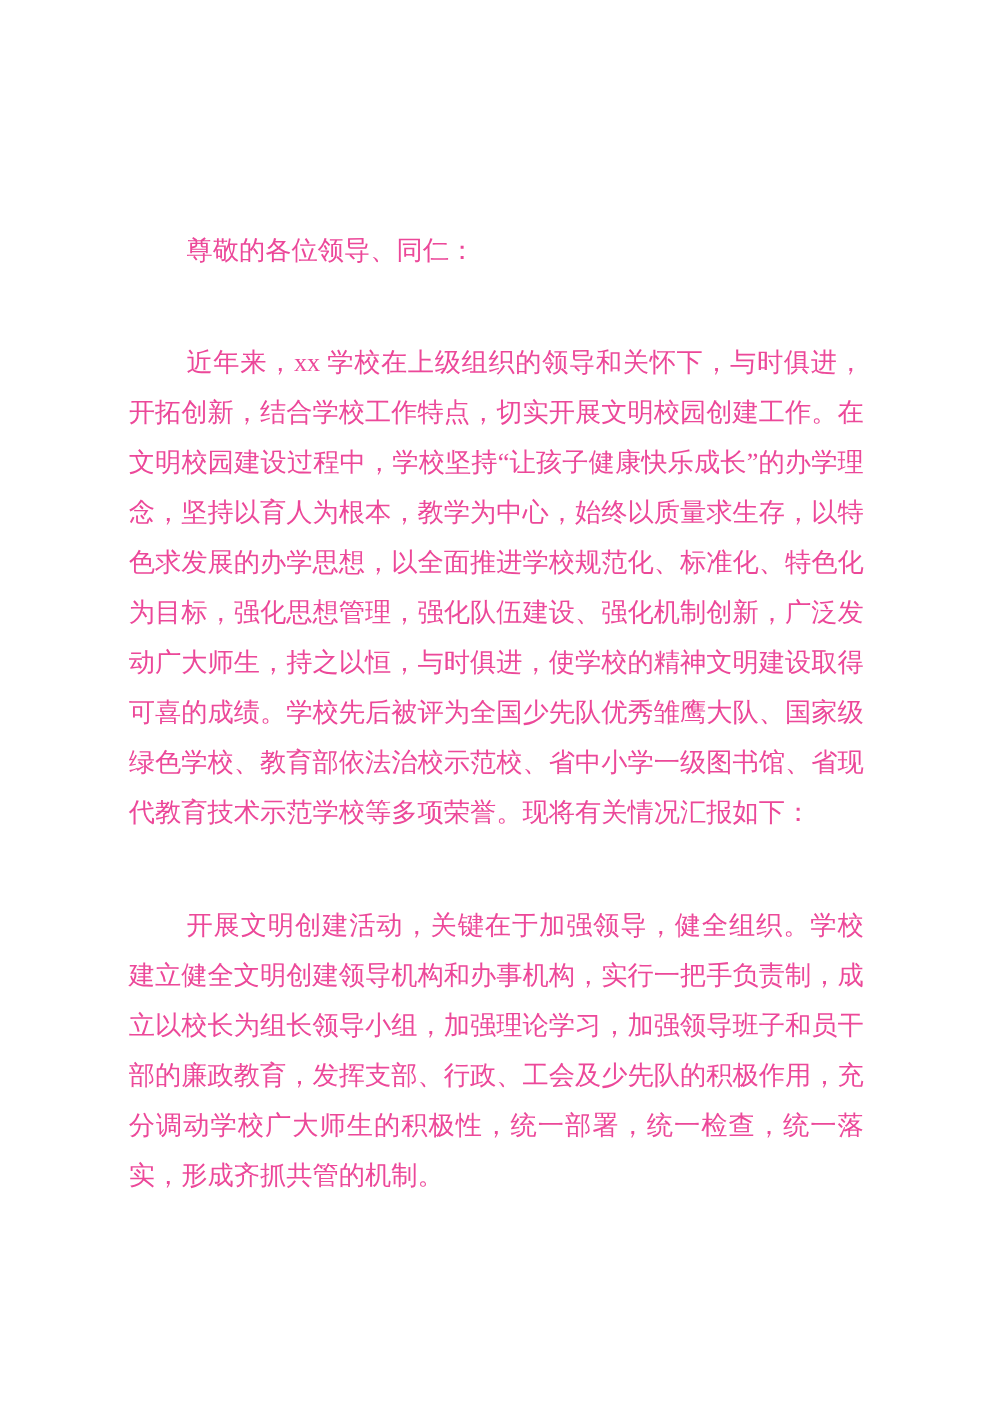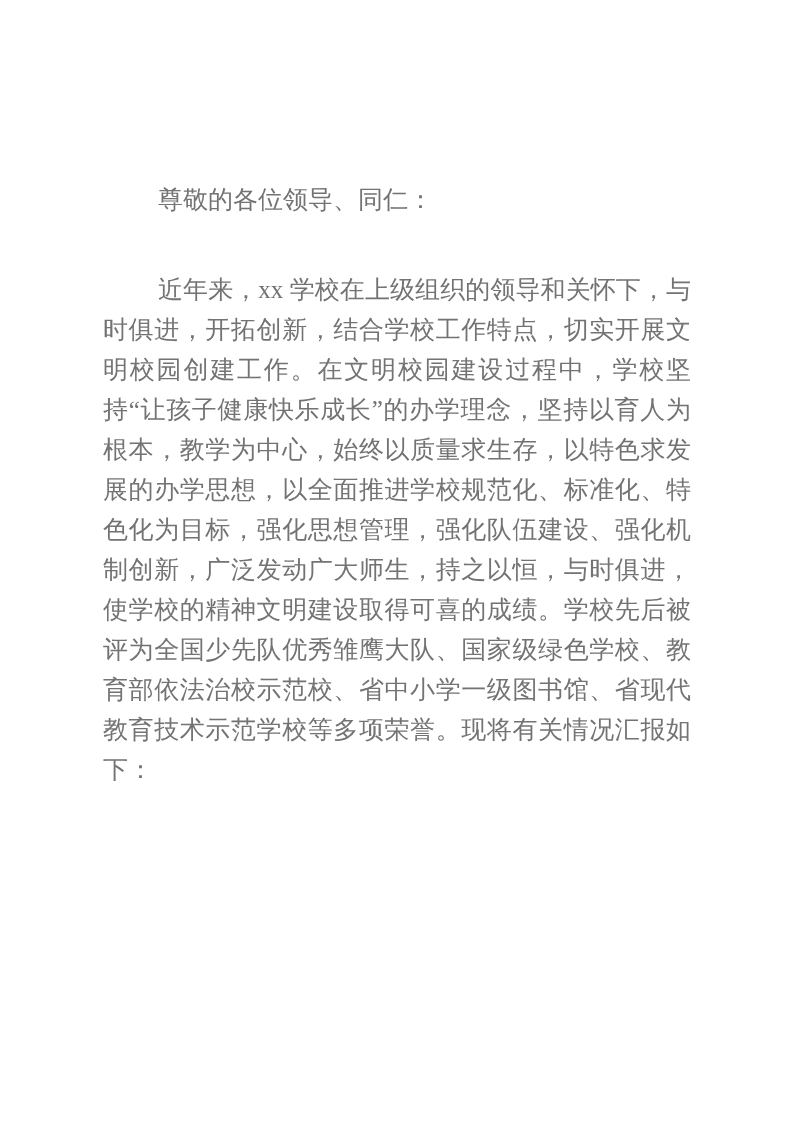--- a/index.html
+++ b/index.html
@@ -16,23 +16,23 @@
     position: relative;
     width: 793px;
     height: 1122px;
     background: #ffffff;
   }
   .doc-content {
     position: absolute;
     left: 103px;
     top: 180px;
     width: 588px;
-    color: #737373;
+    color: #ec4899;
     font-family: "Liberation Serif", "DejaVu Serif", serif;
-    font-size: 25px;
+    font-size: 21px;
     line-height: 40px;
     text-align: justify;
   }
   .doc-content p {
     margin: 0 0 50px 0;
     text-indent: 2.2em;
     word-break: break-all;
   }
   .doc-content p:last-child {
     margin-bottom: 0;
@@ -41,14 +41,15 @@
     font-weight: normal;
   }
 </style>
 </head>
 <body>
 
 <div class="page">
   <div class="doc-content">
     <p class="salutation">尊敬的各位领导、同仁：</p>
     <p class="body-paragraph">近年来，xx 学校在上级组织的领导和关怀下，与时俱进，开拓创新，结合学校工作特点，切实开展文明校园创建工作。在文明校园建设过程中，学校坚持“让孩子健康快乐成长”的办学理念，坚持以育人为根本，教学为中心，始终以质量求生存，以特色求发展的办学思想，以全面推进学校规范化、标准化、特色化为目标，强化思想管理，强化队伍建设、强化机制创新，广泛发动广大师生，持之以恒，与时俱进，使学校的精神文明建设取得可喜的成绩。学校先后被评为全国少先队优秀雏鹰大队、国家级绿色学校、教育部依法治校示范校、省中小学一级图书馆、省现代教育技术示范学校等多项荣誉。现将有关情况汇报如下：</p>
+    <p class="body-paragraph">开展文明创建活动，关键在于加强领导，健全组织。学校建立健全文明创建领导机构和办事机构，实行一把手负责制，成立以校长为组长领导小组，加强理论学习，加强领导班子和员干部的廉政教育，发挥支部、行政、工会及少先队的积极作用，充分调动学校广大师生的积极性，统一部署，统一检查，统一落实，形成齐抓共管的机制。</p>
   </div>
 </div>
 
 </body></html>

